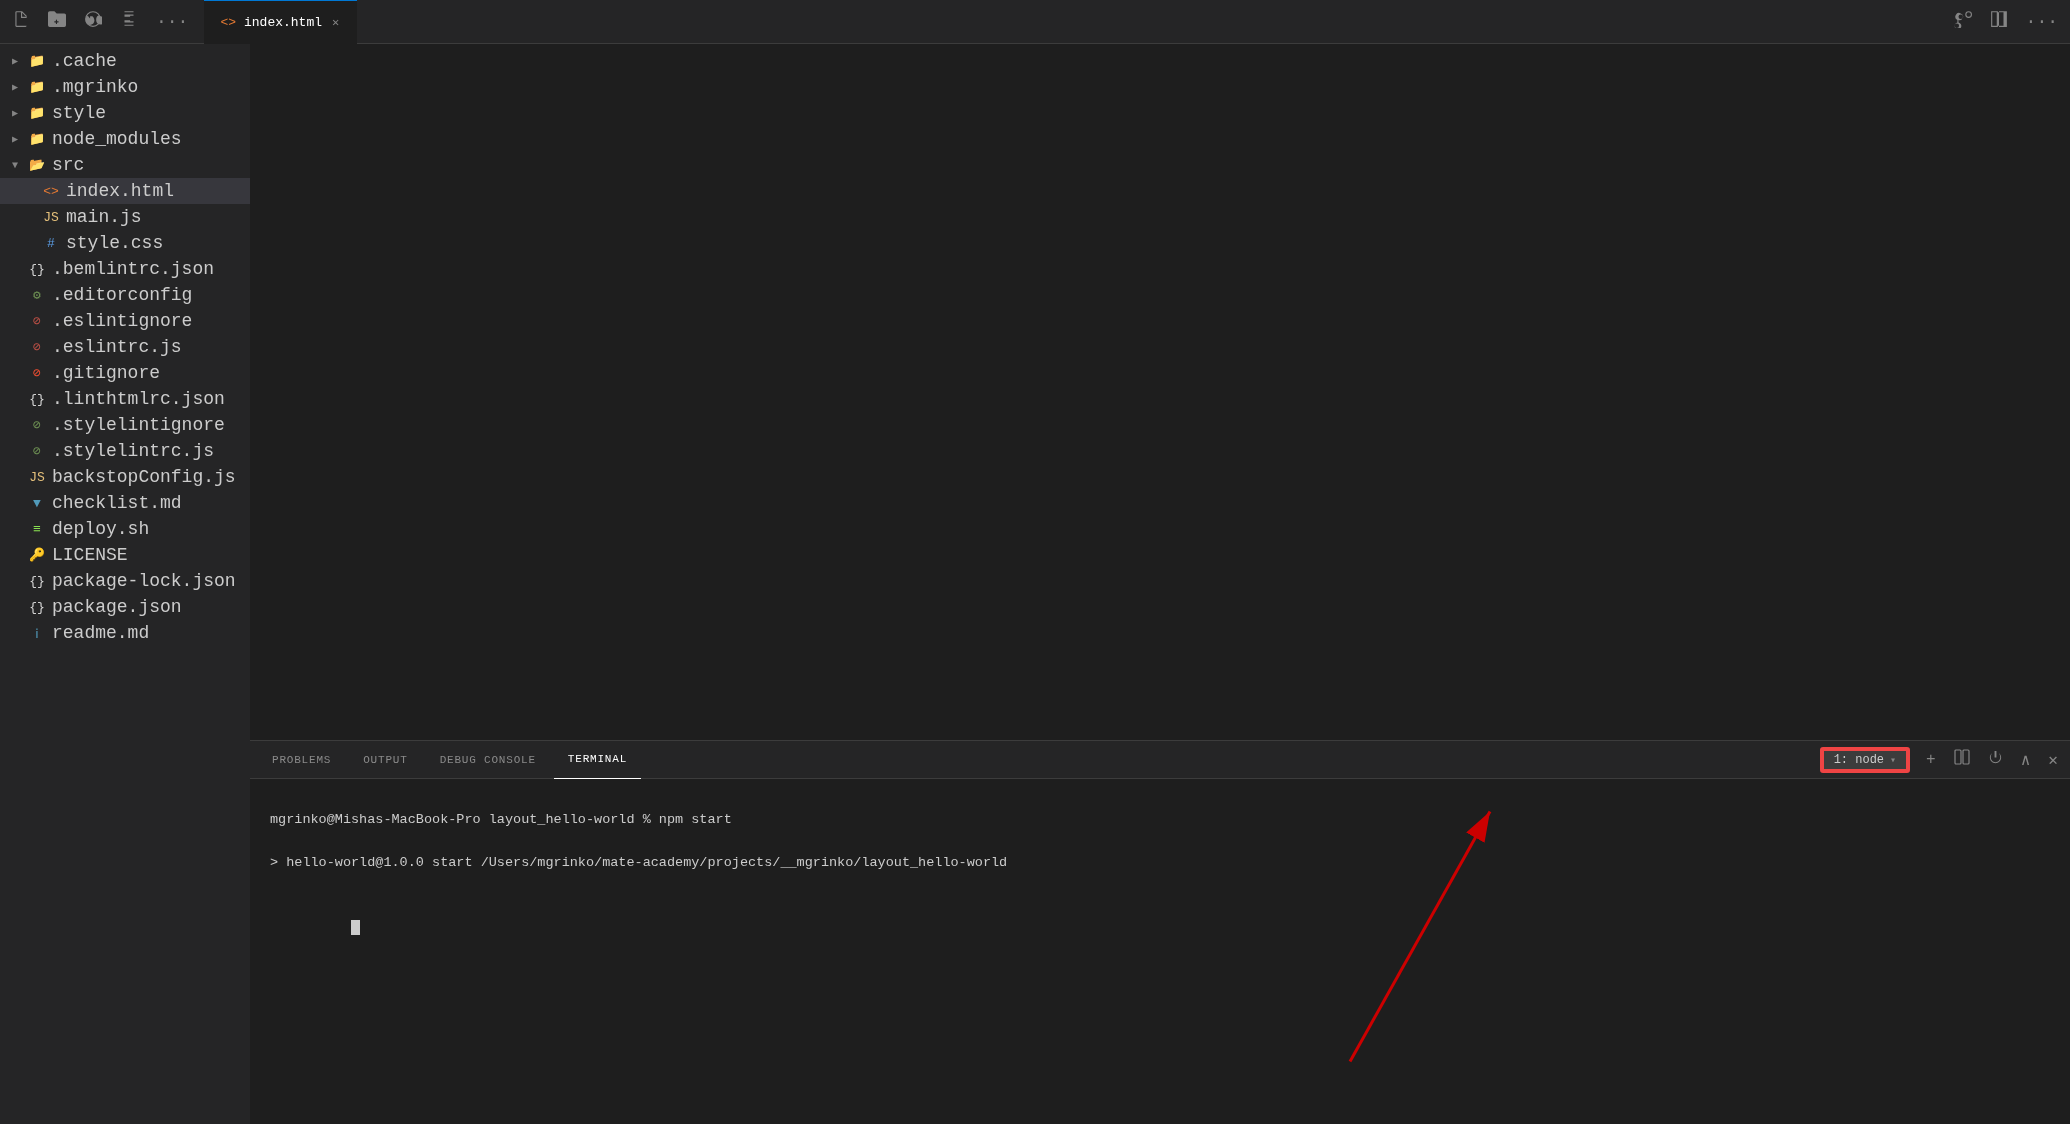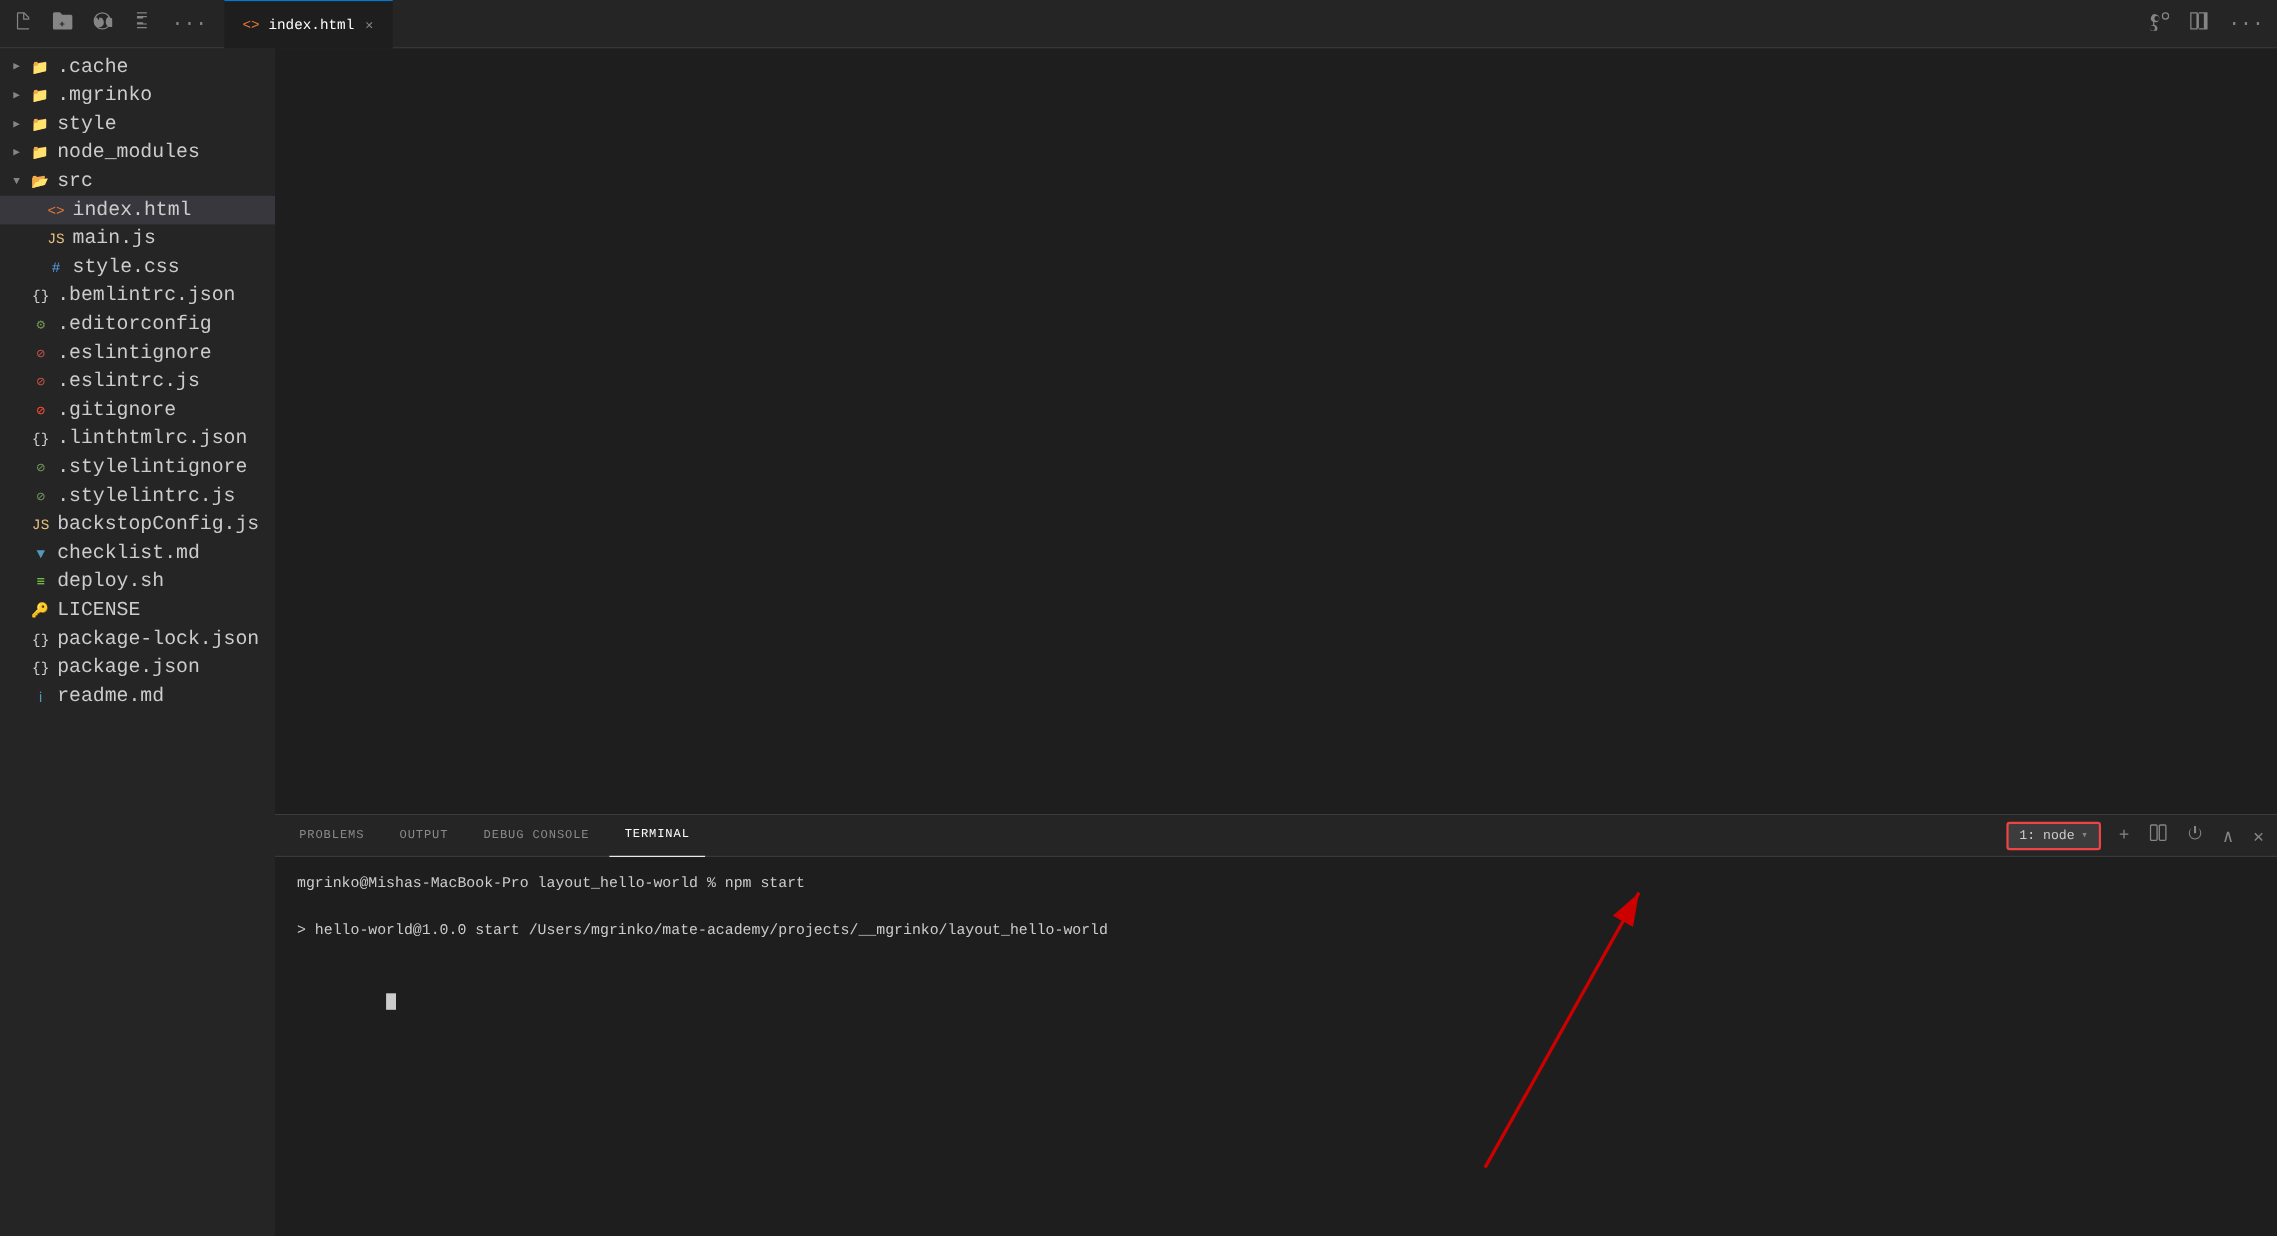--- a/index.html
+++ b/index.html
@@ -187,21 +187,21 @@
       border-bottom: 1px solid #ffffff;
     }
 
     .terminal-tab-spacer { flex: 1; }
 
     .terminal-selector {
       display: flex;
       align-items: center;
       gap: 6px;
       background: #3c3c3c;
-      border: 2px solid #ef4444;
+      border: 4px solid #ef4444;
       border-radius: 3px;
       padding: 3px 10px;
       font-size: 12px;
       color: #cccccc;
       cursor: pointer;
       height: 26px;
     }
     .terminal-selector .chevron-down {
       font-size: 10px;
       color: #858585;
@@ -225,21 +225,21 @@
       padding: 14px 20px;
       font-family: 'Courier New', Menlo, Monaco, monospace;
       font-size: 13.5px;
       line-height: 1.6;
       color: #cccccc;
       overflow-y: auto;
       position: relative;
     }
 
     .terminal-line { white-space: pre; }
-    .terminal-prompt { color: #cccccc; }
+    .terminal-prompt { color: #cccccc; margin-top: 16px; }
     .terminal-output { color: #cccccc; }
     .term-underline { text-decoration: underline; text-decoration-color: #ff4444; }
     .cursor-block {
       display: inline-block;
       width: 9px;
       height: 15px;
       background: #cccccc;
       vertical-align: middle;
     }
     .red-arrow-svg {

